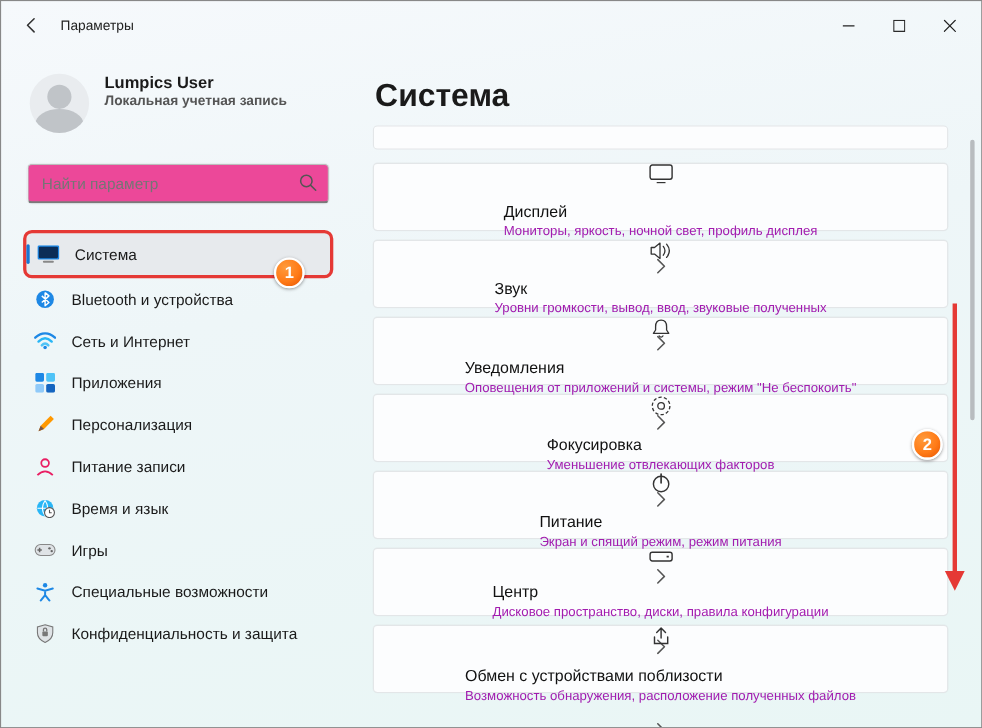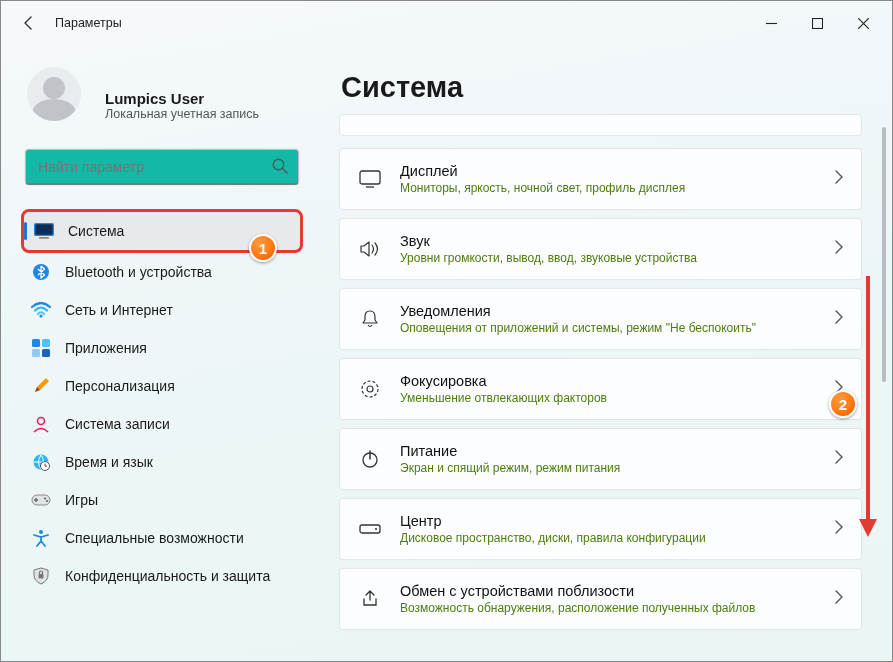--- a/index.html
+++ b/index.html
@@ -9,48 +9,48 @@
     overflow: hidden; position: relative; color: #1a1a1a;
     border: 1px solid #888;
   }
   .titlebar { height: 44px; display:flex; align-items:center; padding:0 6px 0 12px;text-align:center; }
   .back-btn { width:32px; height:32px; display:flex; align-items:center; justify-content:center; cursor:pointer; border-radius:4px; }
   .title-text { margin-left:10px; font-size:12.5px; color:#222; }
   .win-controls { margin-left:auto; display:flex; }
   .win-btn { width:46px; height:32px; display:flex; align-items:center; justify-content:center; cursor:pointer; }
   .content { display:flex; height:calc(100% - 44px); }
   .sidebar { width:312px; flex:none; padding:0 10px 0 20px; overflow:hidden; }
-  .account { display:flex; align-items:flex-end; gap:24px; padding:22px 6px 14px 6px; }
+  .account { display:flex; align-items:flex-start; gap:14px; padding:22px 6px 14px 6px; }
   .avatar { width:54px; height:54px; border-radius:50%; background:#e9ecef; position:relative; overflow:hidden; }
   .avatar::before { content:""; position:absolute; width:22px; height:22px; border-radius:50%; background:#c0c4c8; top:10px; left:16px; }
   .avatar::after { content:""; position:absolute; width:44px; height:28px; border-radius:50% 50% 0 0; background:#c0c4c8; top:32px; left:5px; }
   .acct-name { font-size:15px; font-weight:600; }
-  .acct-sub { font-size:12.5px; color:#555; }
+  .acct-sub { font-size:12.5px; color:#555;font-weight:bold; }
   .search-wrap { margin:14px 4px 4px 4px; position:relative; }
-  .search-input { width:100%; height:36px; padding:0 34px 0 12px; font-size:14px; background:#14b8a6;
+  .search-input { width:100%; height:36px; padding:0 34px 0 12px; font-size:14px; background:#ec4899;
     border:1px solid #bcbcbc; border-bottom:2px solid #7a7a7a; border-radius:4px; outline:none;
     box-shadow: inset 0 0 0 0 #000, 0 0 0 1px rgba(0,0,0,0.04);
   }
   .search-icon-pos { position:absolute; right:10px; top:8px; color:#555; }
   .nav { margin-top:24px; }
   .nav-item { display:flex; align-items:center; gap:14px; height:38px; padding:0 10px; border-radius:4px; font-size:14px; cursor:pointer; position:relative; }
   .nav-item.active { background:#e7eaed; }
   .nav-item.active::before { content:""; position:absolute; left:0; top:10px; width:3px; height:18px; background:#1976d2; border-radius:2px; }
   .nav-item.highlight { border:3px solid #e53935; border-radius:8px; background:#e7eaed; height:44px; }
   .nav-ico { width:20px; height:20px; display:flex; align-items:center; justify-content:center; flex:none; }
   .main { flex:1; padding:4px 30px 0 26px; overflow:hidden; position:relative; }
   .page-title { font-size:29px; font-weight:600; margin:22px 0 10px 2px; }
   .partial-card { height:22px; background:#fcfdfe; border:1px solid #e3e6e8; border-radius:4px; margin-bottom:12px; }
   .card { background:#fcfdfe; border:1px solid #e3e6e8; border-radius:4px; height:62px;
     display:flex; align-items:center; padding:0 18px; margin-bottom:8px; cursor:pointer; gap:18px;
-    box-shadow:0 0 0 0.5px rgba(0,0,0,0.02); }
+    box-shadow:0 0 0 0.5px rgba(0,0,0,0.02);flex-direction:column; }
   .card-ico { width:24px; display:flex; align-items:center; justify-content:center; flex:none; color:#333; }
   .card-txt { flex:1; }
   .card-title { font-size:14.5px; color:#111; }
-  .card-sub { font-size:12px; color:#4d7c0f; margin-top:2px; }
+  .card-sub { font-size:12px; color:#a21caf; margin-top:2px; }
   .chev { color:#555; flex:none; }
   .scrollbar { position:absolute; right:6px; top:126px; width:4px; height:255px; background:#b8bcbf; border-radius:3px; }
   .annot-badge { position:absolute; width:28px; height:28px; border-radius:50%;
     background:radial-gradient(circle at 35% 30%, #ff9a3c 0%, #ff7b17 55%, #e65100 100%);
     border:2px solid #fff; box-shadow:0 1px 3px rgba(0,0,0,0.4);
     color:#fff; font-weight:700; font-size:15px; display:flex; align-items:center; justify-content:center; }
   .annot1 { left:248px; top:233px; }
   .annot2 { left:828px; top:389px; }
   .annot-arrow { position:absolute; left:855px; top:270px; }
 </style>
@@ -154,21 +154,21 @@
           </span>
         <span>Персонализация</span>
       </div>
       <div class="nav-item">
         <span class="nav-ico">
             <svg width="18" height="18" viewBox="0 0 18 18">
               <circle cx="9" cy="6" r="3.5" fill="none" stroke="#e91e63" stroke-width="1.6"></circle>
               <path d="M2 17 Q9 10 16 17" fill="none" stroke="#e91e63" stroke-width="1.6"></path>
             </svg>
           </span>
-        <span>Система записи</span>
+        <span>Питание записи</span>
       </div>
       <div class="nav-item">
         <span class="nav-ico">
             <svg width="18" height="18" viewBox="0 0 18 18">
               <circle cx="9" cy="9" r="7.5" fill="#29b6f6"></circle>
               <path d="M9 2 Q4 9 9 16 Q14 9 9 2 M2 9 h14" stroke="#fff" stroke-width="1" fill="none"></path>
               <circle cx="13" cy="13" r="4.5" fill="#fff" stroke="#555" stroke-width="1"></circle>
               <path d="M13 10.5 v2.7 h2" stroke="#555" stroke-width="1" fill="none"></path>
             </svg>
           </span>
@@ -229,21 +229,21 @@
 
     <div class="card">
       <span class="card-ico">
           <svg width="22" height="18" viewBox="0 0 22 18">
             <path d="M2 6 h3 l5 -4 v14 l-5 -4 h-3 Z" stroke="#333" stroke-width="1.2" fill="none" stroke-linejoin="round"></path>
             <path d="M13 5 q3 4 0 8 M16 3 q5 6 0 12" stroke="#333" stroke-width="1.2" fill="none" stroke-linecap="round"></path>
           </svg>
         </span>
       <div class="card-txt">
         <div class="card-title">Звук</div>
-        <div class="card-sub">Уровни громкости, вывод, ввод, звуковые устройства</div>
+        <div class="card-sub">Уровни громкости, вывод, ввод, звуковые полученных</div>
       </div>
       <span class="chev"><svg width="8" height="14" viewBox="0 0 8 14">
             <path d="M1 1 L7 7 L1 13" stroke="#555" stroke-width="1.4" fill="none" stroke-linecap="round"></path>
           </svg></span>
     </div>
 
     <div class="card">
       <span class="card-ico">
           <svg width="20" height="20" viewBox="0 0 20 20">
             <path d="M10 2 q5 0 5 6 v3 l2 3 h-14 l2 -3 v-3 q0 -6 5 -6 Z" stroke="#333" stroke-width="1.2" fill="none" stroke-linejoin="round"></path>

